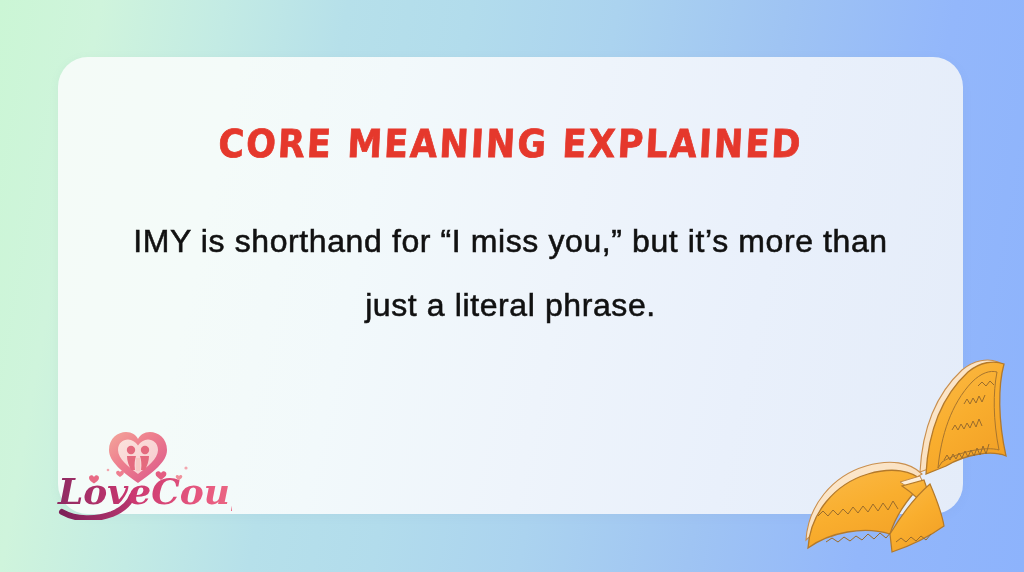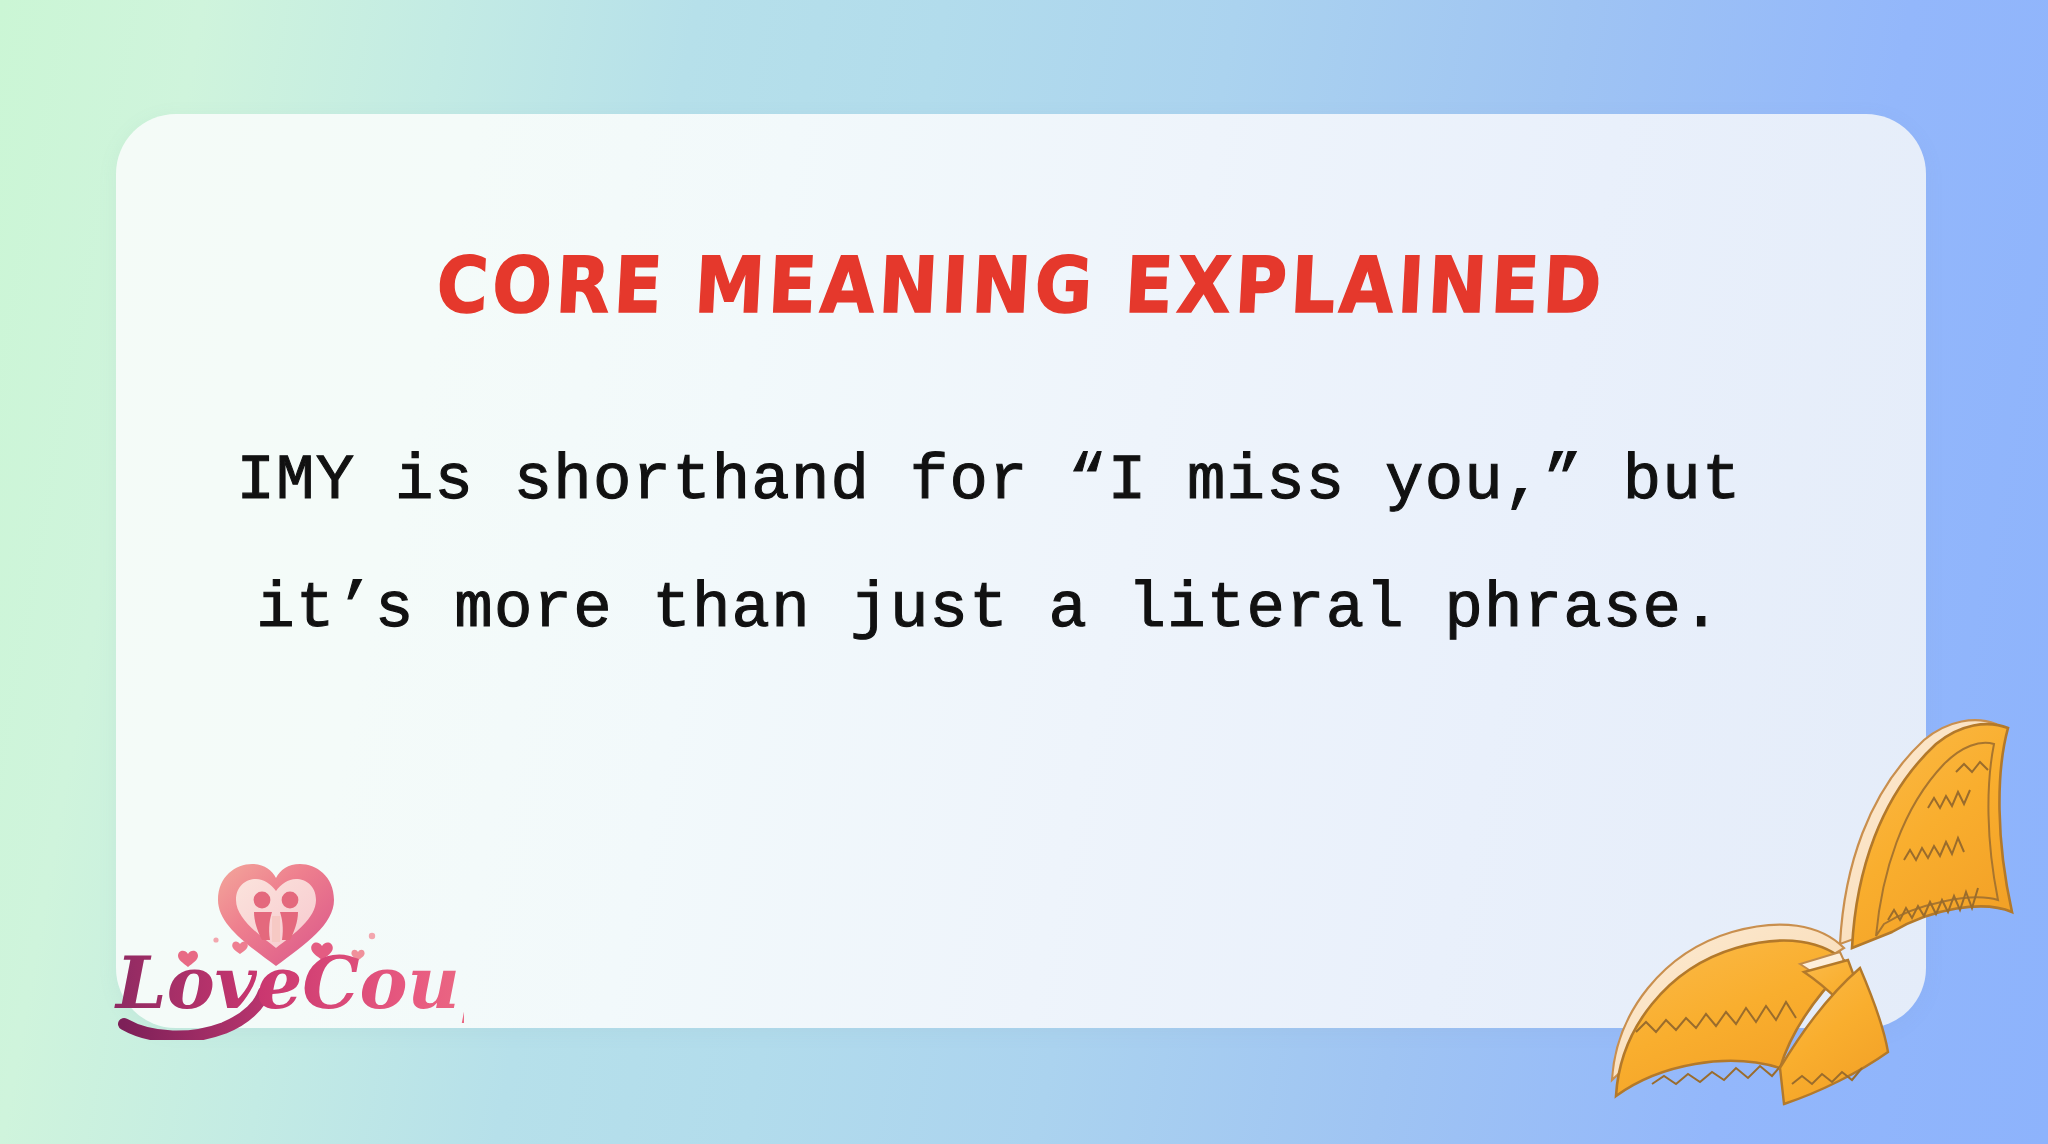--- a/index.html
+++ b/index.html
@@ -63,26 +63,26 @@
     letter-spacing: 2.1px;
     text-transform: uppercase;
     transform: skewX(-3deg) scaleY(1.1);
     -webkit-text-stroke: 0.7px #E5382C;
     white-space: nowrap;
   }
 
   
   #bodycopy {
     position: absolute;
-    left: 54px;
+    left: 70px;
     top: 152px;
     width: 765px;
     text-align: center;
     color: #111111;
-    font-family: Liberation Mono, monospace;
+    font-family: Liberation Sans, sans-serif;
     font-size: 32px;
     line-height: 64px;
     letter-spacing: 0.6px;
     -webkit-text-stroke: 0.55px #111111;
   }
 
   
   #logo {
     position: absolute;
     left: 54px;

